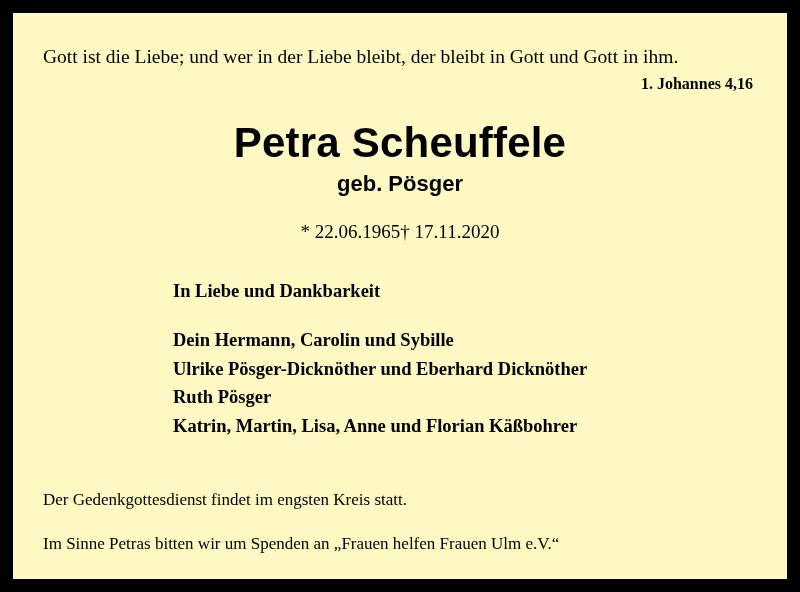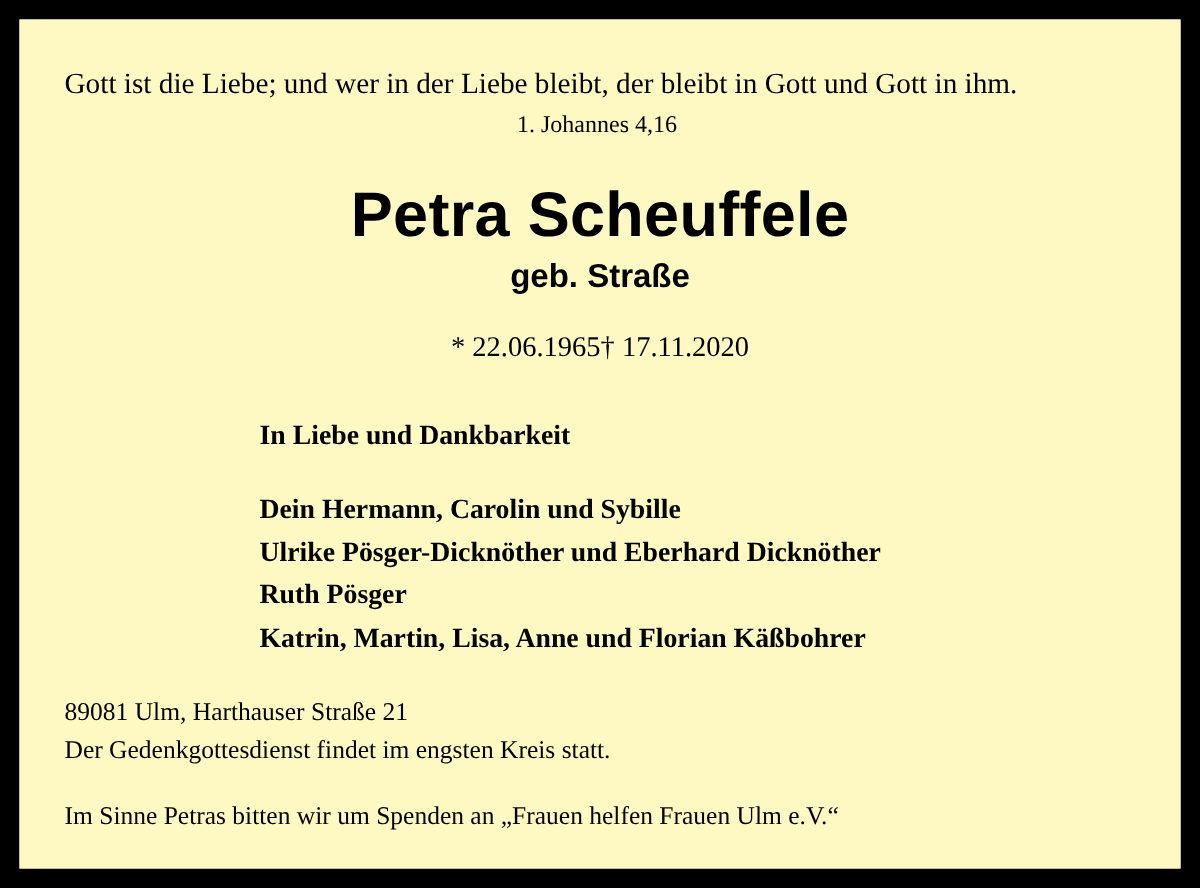--- a/index.html
+++ b/index.html
@@ -36,23 +36,24 @@
     font-family: "Liberation Serif", serif;
     font-size: 19.5px;
     line-height: 1.25;
     text-align: left;
     margin: 12px 0 0 0;
     white-space: nowrap;
   }
   .verse-ref {
     font-family: "Liberation Serif", serif;
     font-size: 16px;
-    text-align: center;
+    text-align: right;
     margin: 6px 0 0 0;
     padding-right: 4px;
+    font-weight: bold;
   }
   .name-block {
     text-align: center;
     margin-top: 28px;
   }
   .name {
     font-family: "Liberation Sans", sans-serif;
     font-weight: bold;
     font-size: 42px;
     letter-spacing: 0.2px;
@@ -105,38 +106,37 @@
 <body>
 
 <div class="obituary">
   <div class="inner">
 
     <div class="verse">Gott ist die Liebe; und wer in der Liebe bleibt, der bleibt in Gott und Gott in ihm.</div>
     <div class="verse-ref">1. Johannes 4,16</div>
 
     <div class="name-block">
       <div class="name">Petra Scheuffele</div>
-      <div class="maiden">geb. Straße</div>
+      <div class="maiden">geb. Pösger</div>
     </div>
 
     <div class="dates">
       <span class="birth">* 22.06.1965</span><span class="death">† 17.11.2020</span>
     </div>
 
     <div class="body-block">
       <div class="gratitude">In Liebe und Dankbarkeit</div>
       <div class="family-line">Dein Hermann, Carolin und Sybille</div>
       <div class="family-line">Ulrike Pösger-Dicknöther und Eberhard Dicknöther</div>
       <div class="family-line">Ruth Pösger</div>
       <div class="family-line">Katrin, Martin, Lisa, Anne und Florian Käßbohrer</div>
     </div>
 
     <div class="footer">
       <div class="address-block">
-        <div class="line">89081 Ulm, Harthauser Straße 21</div>
         <div class="line">Der Gedenkgottesdienst findet im engsten Kreis statt.</div>
       </div>
       <div class="donation-block">
         <div class="line">Im Sinne Petras bitten wir um Spenden an „Frauen helfen Frauen Ulm e.V.“</div>
       </div>
     </div>
 
   </div>
 </div>
 

